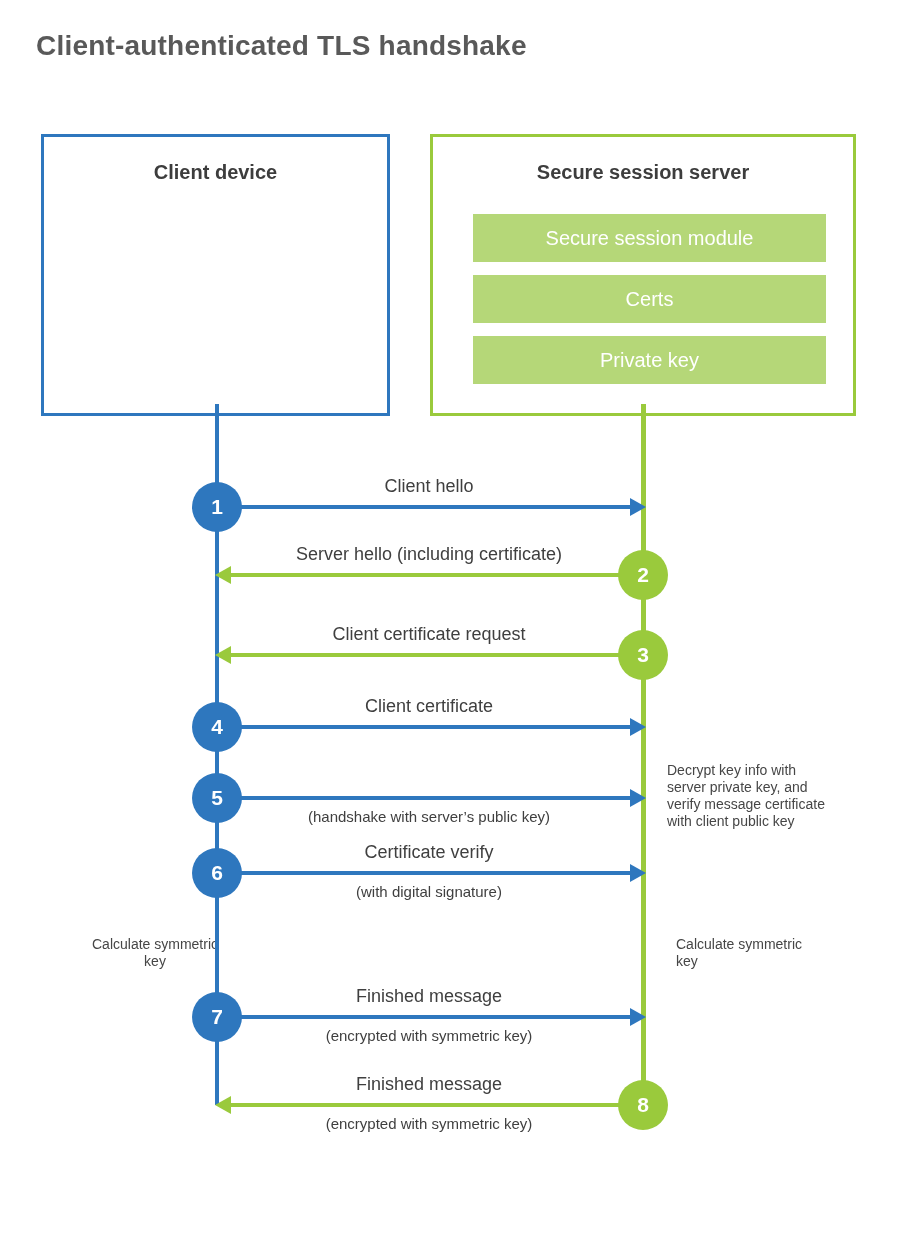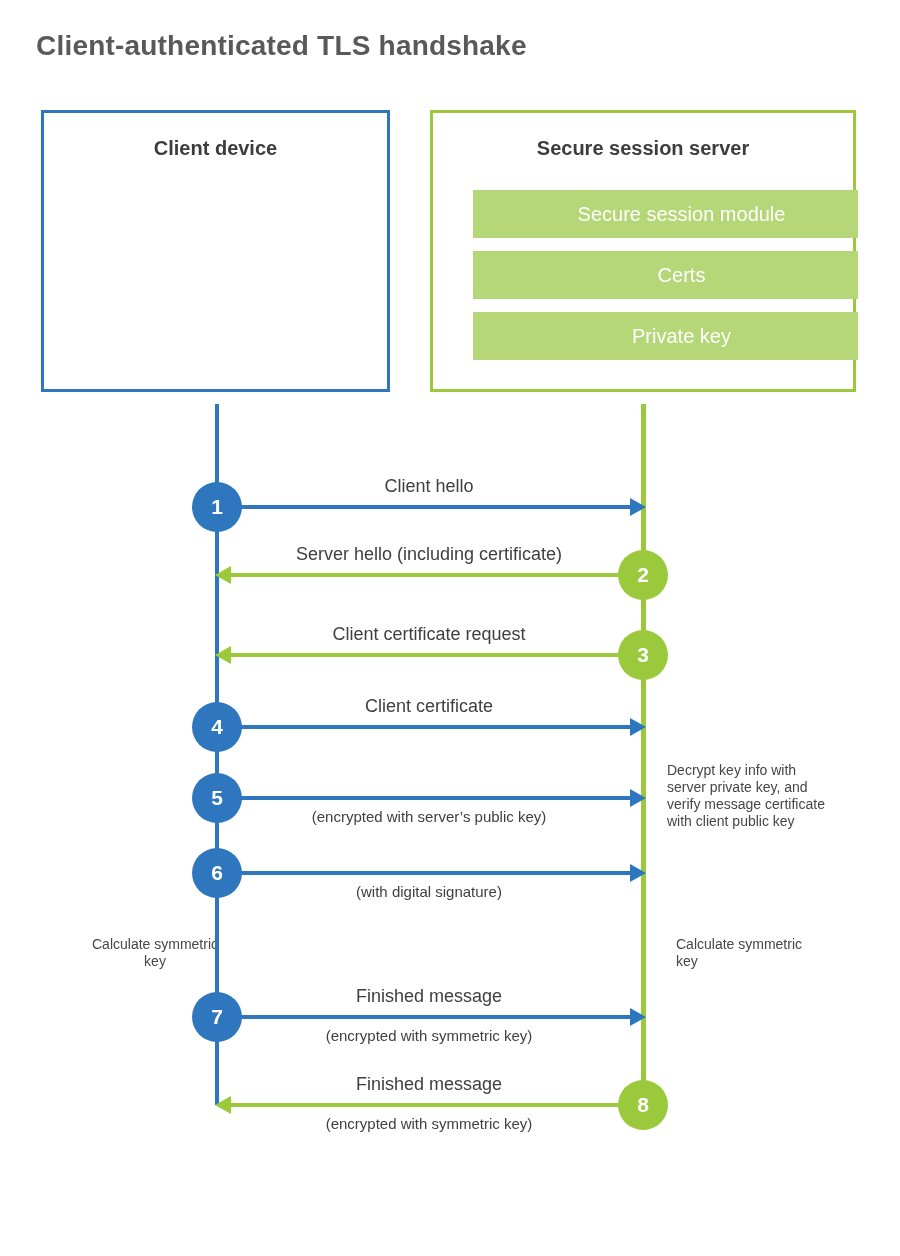--- a/index.html
+++ b/index.html
@@ -5,38 +5,38 @@
   html,body{margin:0;padding:0;background:#ffffff;}
   .canvas{
     position:relative;width:900px;height:1256px;background:#ffffff;overflow:hidden;
     font-family:"Liberation Sans", sans-serif;color:#3f3f3f;
   }
   .title{
     position:absolute;left:36px;top:30px;font-size:28px;font-weight:700;
     color:#595959;letter-spacing:0.2px;
   }
   
-  .actor-box{position:absolute;top:110px;height:282px;box-sizing:border-box;background:#fff;}
+  .actor-box{position:absolute;top:134px;height:282px;box-sizing:border-box;background:#fff;}
   .client-box{left:41px;width:349px;border:3px solid #2e77be;}
   .server-box{left:430px;width:426px;border:3px solid #9aca3c;}
   .box-header{
     position:absolute;left:0;right:0;top:24px;text-align:center;
     font-size:20px;font-weight:700;color:#3d3d3d;margin:0;
   }
   .client-app{
     position:absolute;left:34px;top:73px;width:277px;height:177px;
     background:#5b9bd5;border:1px dotted #bcd6ee;box-sizing:border-box;
     display:flex;align-items:center;justify-content:center;text-align:center;
     color:#ffffff;font-size:20px;line-height:1.4;
   }
   .client-app span{display:block;max-width:170px;}
   .server-bar{
     position:absolute;left:40px;width:353px;height:48px;background:#b5d778;
     display:flex;align-items:center;justify-content:center;
-    color:#ffffff;font-size:20px;padding-left:32px;
+    color:#ffffff;font-size:20px;
   }
   
   .vline{position:absolute;z-index:1;}
   .vline.blue{left:215px;top:404px;width:4px;height:701px;background:#2e77be;}
   .vline.green{left:641px;top:404px;width:5px;height:700px;background:#9aca3c;}
   
   .aline{position:absolute;height:4px;z-index:2;}
   .aline.blue{background:#2e77be;}
   .aline.green{background:#9aca3c;}
   .ahead{position:absolute;width:0;height:0;z-index:2;
@@ -105,23 +105,24 @@
   <div class="ahead left" style="left:215px;top:646px;"></div>
   <div class="circle green" style="top:630px;">3</div>
 
   <div class="msg-label" style="top:696px;">Client certificate</div>
   <div class="aline blue" style="left:238px;top:725px;width:394px;"></div>
   <div class="ahead right" style="left:630px;top:718px;"></div>
   <div class="circle blue" style="top:702px;">4</div>
 
   <div class="aline blue" style="left:238px;top:796px;width:394px;"></div>
   <div class="ahead right" style="left:630px;top:789px;"></div>
-  <div class="msg-sub" style="top:808px;">(encrypted with server’s public key)</div>
+  <div class="msg-sub" style="top:808px;">(handshake with server’s public key)</div>
   <div class="circle blue" style="top:773px;">5</div>
 
+  <div class="msg-label" style="top:842px;">Certificate verify</div>
   <div class="aline blue" style="left:238px;top:871px;width:394px;"></div>
   <div class="ahead right" style="left:630px;top:864px;"></div>
   <div class="msg-sub" style="top:883px;">(with digital signature)</div>
   <div class="circle blue" style="top:848px;">6</div>
 
   <div class="side-note">Decrypt key info with server private key, and verify message certificate with client public key</div>
   <div class="calc left">Calculate symmetric key</div>
   <div class="calc right">Calculate symmetric key</div>
 
   <div class="msg-label" style="top:986px;">Finished message</div>

